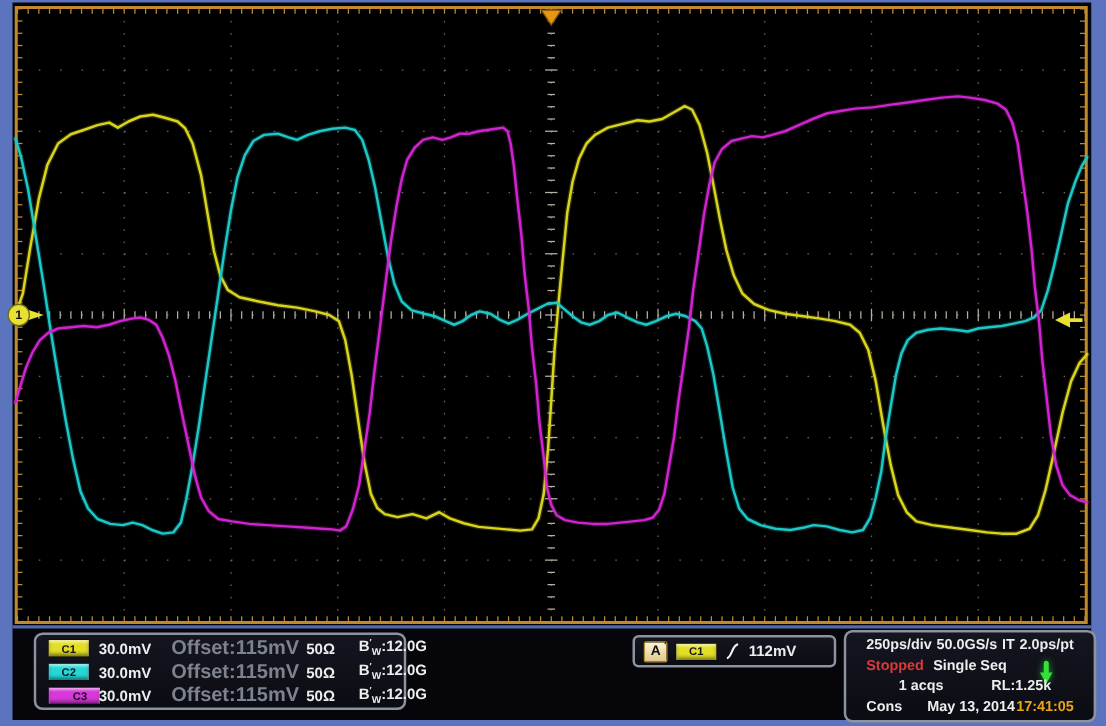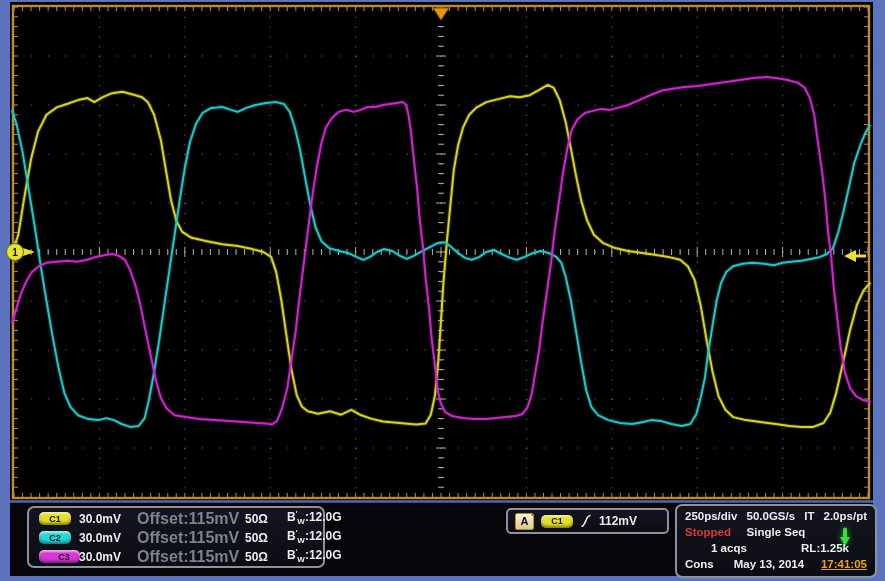--- a/index.html
+++ b/index.html
@@ -7,41 +7,41 @@
          font-family:"Liberation Sans",sans-serif;-webkit-font-smoothing:antialiased;}
   .inner{position:absolute;left:10px;top:2px;right:12px;bottom:5px;background:#05050a;z-index:1;}
   #scope-svg{position:absolute;left:0;top:0;z-index:2;pointer-events:none;}
 
   
   .box{position:absolute;z-index:3;background:linear-gradient(#14151f,#0b0c13);
        border:2px solid #8d939e;border-radius:7px;box-sizing:border-box;}
   .ch-box{left:27px;top:506px;width:298px;height:62px;padding:1px 0;}
   .ch-row{display:grid;grid-template-columns:44px 58px 108px 42px auto;align-items:center;
           height:19px;padding:0 6px;}
-  .pill{width:32px;height:13px;border-radius:5px;display:flex;align-items:center;justify-content:center;
+  .pill{width:32px;height:13px;border-radius:0;display:flex;align-items:center;justify-content:center;
         font-size:9px;font-weight:bold;color:#15151a;margin-left:4px;
         box-shadow:inset 0 2px 2px rgba(255,255,255,.55), inset 0 -2px 3px rgba(0,0,0,.45), 0 0 1px #000;}
   .w{color:#eceded;font-weight:bold;font-size:12px;}
   .dim{color:#7d828f;font-weight:bold;font-size:16px;}
   .bw sub{font-size:8px;font-weight:bold;}
   .bw sup{font-size:7px;font-weight:bold;}
 
   .trig-box{left:506px;top:508px;width:163px;height:26px;border-radius:5px;
             display:flex;align-items:center;gap:7px;padding:0 7px;}
   .abadge{position:relative;width:17px;height:15px;background:linear-gradient(#fbf3d2,#dfc98f);
           border:1px solid #b08c2c;border-radius:2px;color:#101010;font-size:11px;font-weight:bold;
           display:flex;align-items:center;justify-content:center;line-height:1;}
   .abadge sup{font-size:7px;position:absolute;right:0px;top:-1px;}
 
   .hz-box{left:675px;top:504px;width:202px;height:74px;display:flex;flex-direction:column;
-          justify-content:flex-start;padding:2px 0;}
+          justify-content:space-between;padding:2px 8px;}
   .hz-row{position:relative;display:flex;align-items:center;height:16px;padding:0 8px;font-size:11.5px;font-weight:bold;color:#eceded;}
   .hz-row .sp{flex:1;}
   .stopped{color:#d93a3a;}
-  .timetxt{color:#eba513;text-decoration:underline;}
+  .timetxt{color:#eba513;}
   .seq{position:absolute;left:0;right:0;text-align:center;}
   .garrow{position:absolute;right:24px;top:2px;filter:drop-shadow(0 0 3px #1f9f25);}
 </style>
 </head>
 <body>
 
 <div class="frame">
   <div class="inner"></div>
 
   <svg id="scope-svg" width="885" height="581">

